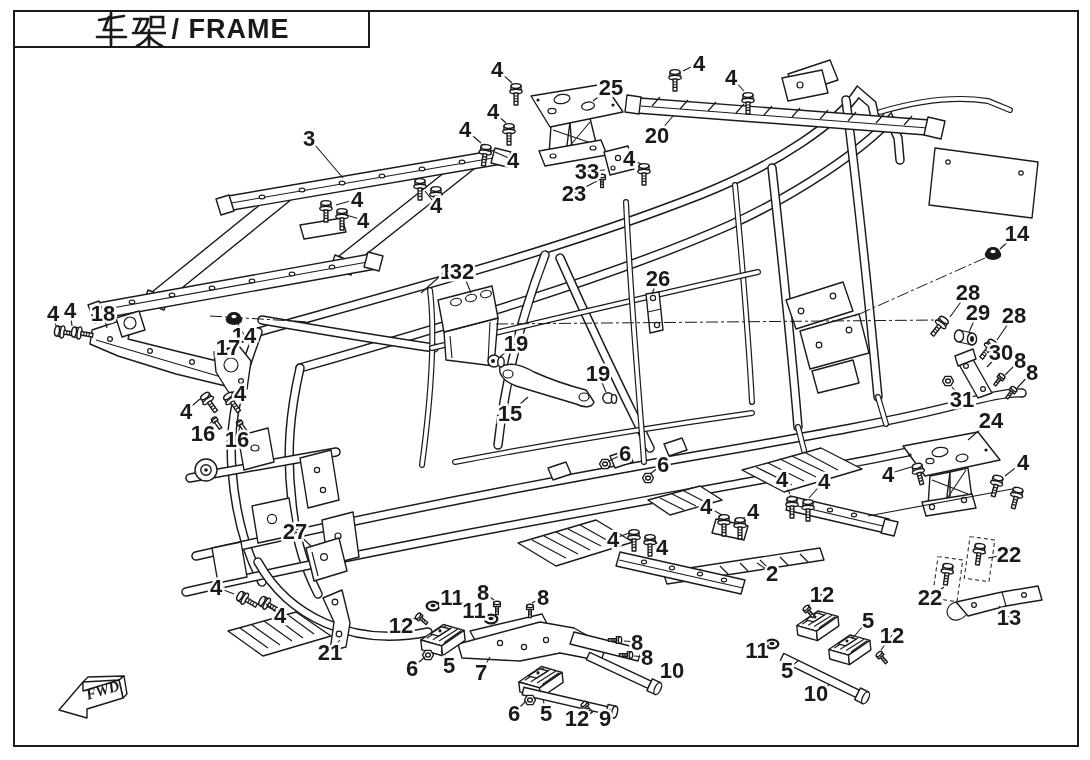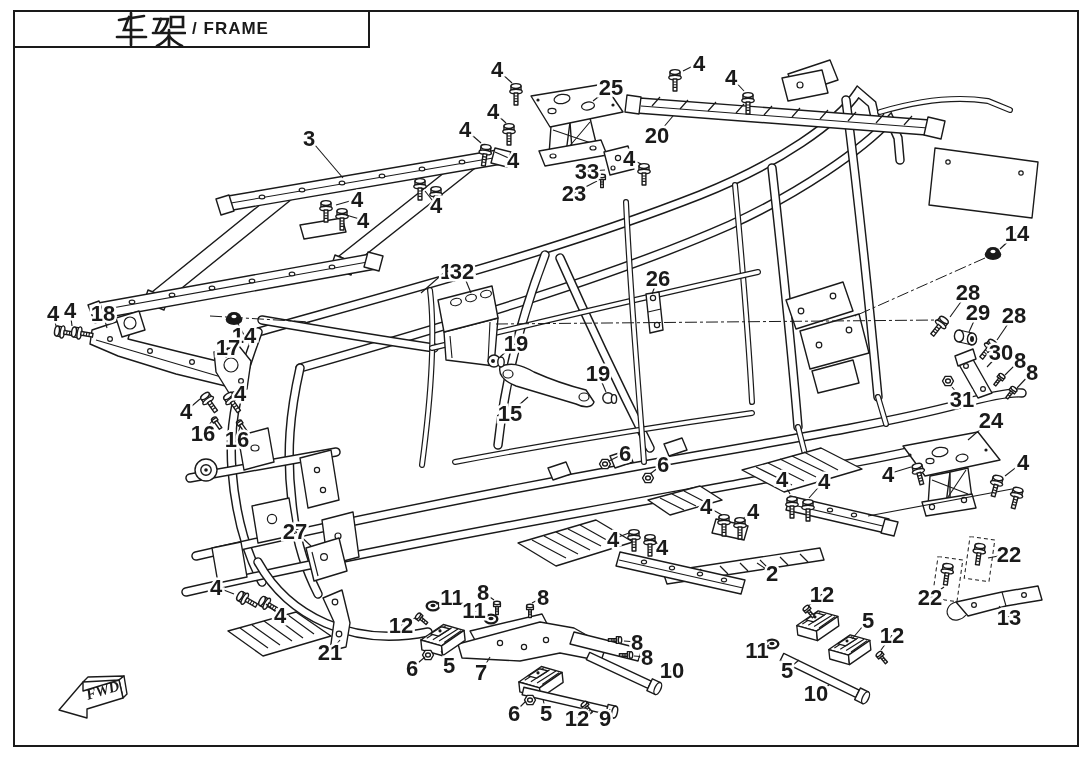--- a/index.html
+++ b/index.html
@@ -4,21 +4,21 @@
 <style>
   :root{ --line:#1a1a1a; --bg:#ffffff; }
   html,body{margin:0;padding:0;background:#fff;}
   .page{position:relative;width:1090px;height:760px;background:var(--bg);overflow:hidden;
         font-family:"Liberation Sans",sans-serif;}
   .outer-border{position:absolute;left:13px;top:10px;width:1066px;height:737px;
         border:2px solid var(--line);box-sizing:border-box;}
   .titlebox{position:absolute;left:13px;top:10px;width:357px;height:38px;background:#fff;
         border:2px solid var(--line);box-sizing:border-box;display:flex;align-items:center;
         justify-content:center;gap:6px;z-index:5;}
-  .title-en{font-size:17px;font-weight:bold;color:var(--line);letter-spacing:1px;
+  .title-en{font-size:27px;font-weight:bold;color:var(--line);letter-spacing:1px;
         font-family:"Liberation Sans",sans-serif;white-space:pre;}
   .cn{stroke:var(--line);stroke-width:2.7;stroke-linecap:round;fill:none;}
   svg.diagram{position:absolute;left:0;top:0;z-index:1;}
   .pl{fill:#fff;stroke:var(--line);stroke-width:1.4;stroke-linejoin:round;}
   .pld{fill:var(--line);stroke:none;}
   .hl{fill:#fff;stroke:var(--line);stroke-width:1.2;}
   .ln{stroke:var(--line);stroke-width:1.1;fill:none;}
   .ht{stroke:var(--line);stroke-width:1.2;fill:none;}
   .to{stroke:var(--line);stroke-width:9.5;fill:none;stroke-linecap:round;}
   .ti{stroke:#fff;stroke-width:6.6;fill:none;stroke-linecap:round;}

